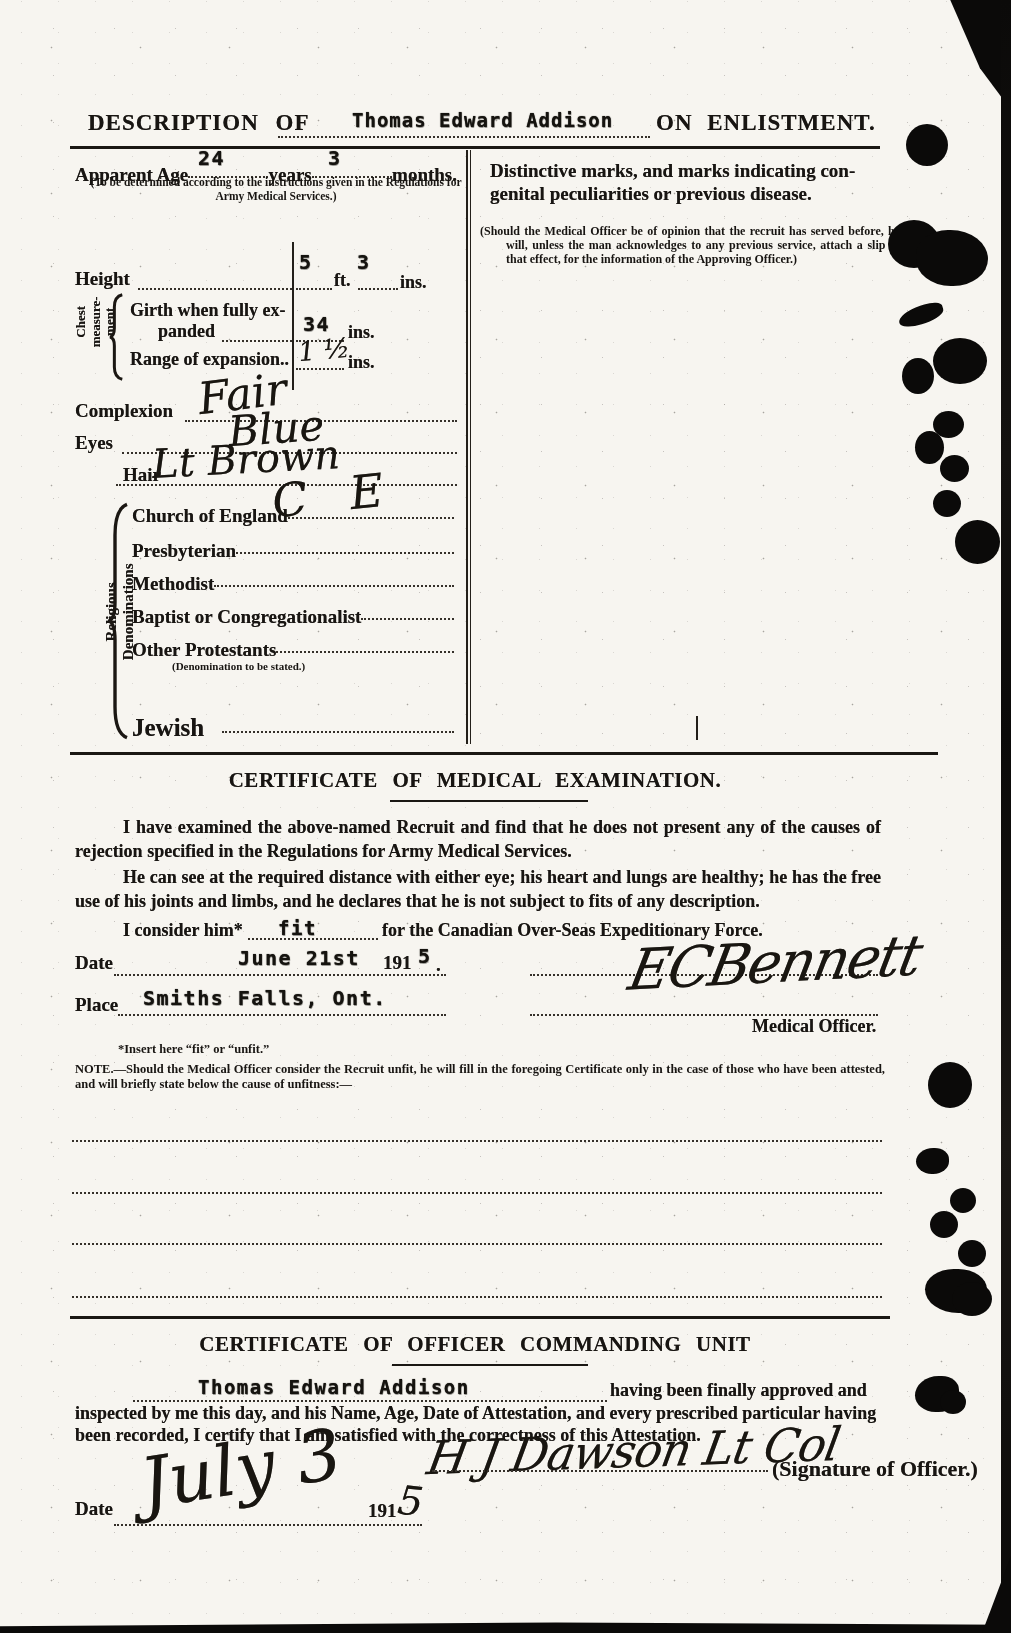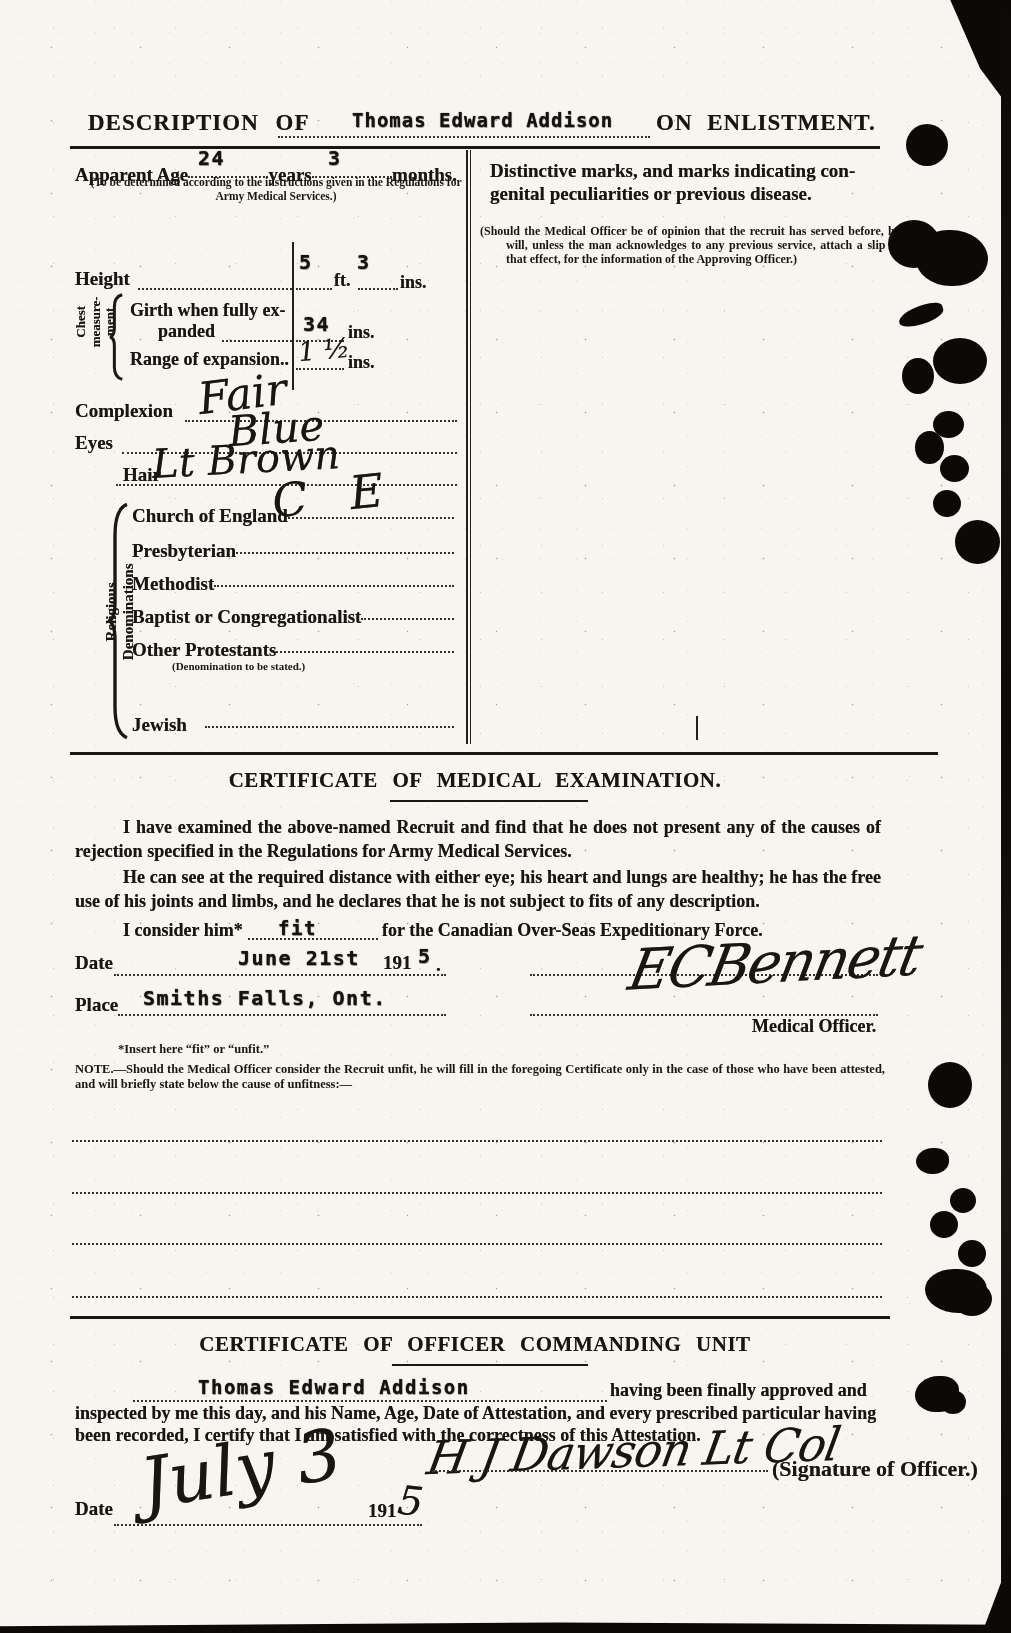--- a/index.html
+++ b/index.html
@@ -123,21 +123,21 @@
     <span class="fdots"></span>
   </div>
 
   <div class="abs row serif" style="left:132px;top:606px;width:322px;font-size:19px;">
     <span>Baptist or Congregationalist</span>
     <span class="fdots"></span>
   </div>
   <div class="abs smallnote" style="left:172px;top:660px;font-size:11px;">(Denomination to be stated.)</div>
 
 
-  <div class="abs row serif" style="left:132px;top:714px;width:322px;font-size:19px;gap:18px;">
+  <div class="abs row serif" style="left:132px;top:714px;width:322px;font-size:25px;gap:18px;">
     <span>Jewish</span>
     <span class="fdots"></span>
   </div>
 
   <div class="abs serif" style="left:490px;top:160px;width:382px;font-size:19px;line-height:1.2;text-align:justify;">
     <span style="display:block;">Distinctive marks, and marks indicating con-</span>
     <span style="display:block;">genital peculiarities or previous disease.</span>
   </div>
   <div class="abs smallnote" style="left:480px;top:224px;width:394px;font-size:12px;text-align:justify;padding-left:26px;text-indent:-26px;">(Should the Medical Officer be of opinion that the recruit has served before, he will, unless the man acknowledges to any previous service, attach a slip to that effect, for the information of the Approving Officer.)</div>
   <div class="abs vline" style="left:696px;top:716px;height:24px;width:2px;"></div>

